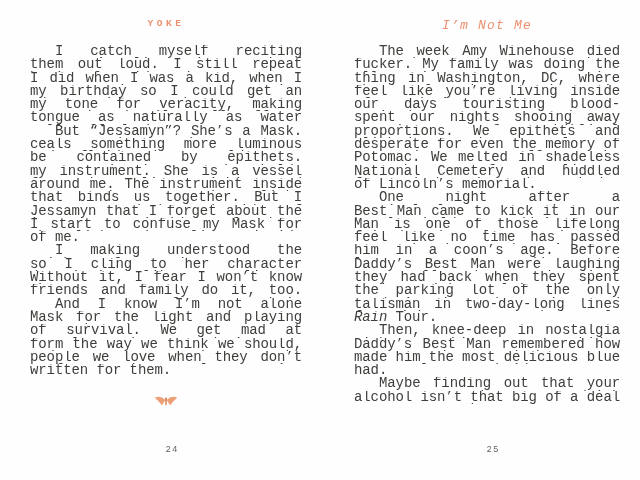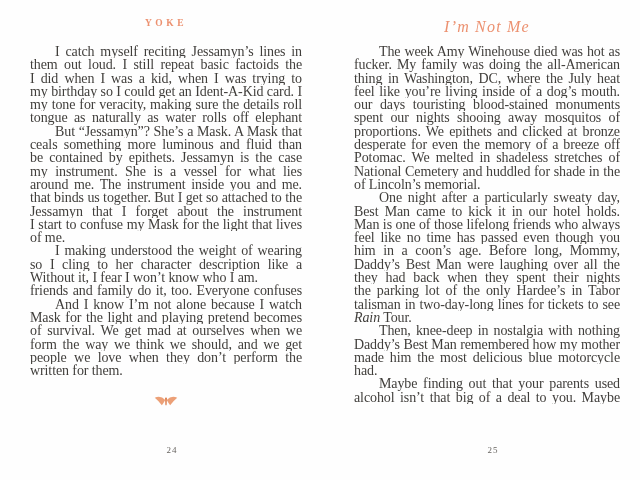--- a/index.html
+++ b/index.html
@@ -10,20 +10,21 @@
     overflow: hidden;
     background: #fefefe;
     font-family: "Liberation Serif", "DejaVu Serif", serif;
     color: #403e3b;
   }
   .spread {
     position: relative;
     width: 640px;
     height: 480px;
     background: #fefefe;
+    font-family: Liberation Mono, monospace;
   }
   .page {
     position: absolute;
     top: 0;
     height: 480px;
   }
   .page.left  { left: 30px;  width: 272px; }
   .page.right { left: 354px; width: 266px; }
 
   .running-head {
@@ -33,21 +34,21 @@
     text-align: center;
     color: #ec9170;
   }
   .running-head.book-title {
     font-weight: bold;
     font-size: 9.5px;
     letter-spacing: 3.5px;
   }
   .running-head.chapter-title {
     font-style: italic;
-    font-size: 16px;
+    font-size: 13px;
     letter-spacing: 1.2px;
   }
 
   .page-body {
     position: absolute;
     top: 45px;
     left: 0; right: 0;
   }
   .paragraph { margin: 0; }
   .line {

